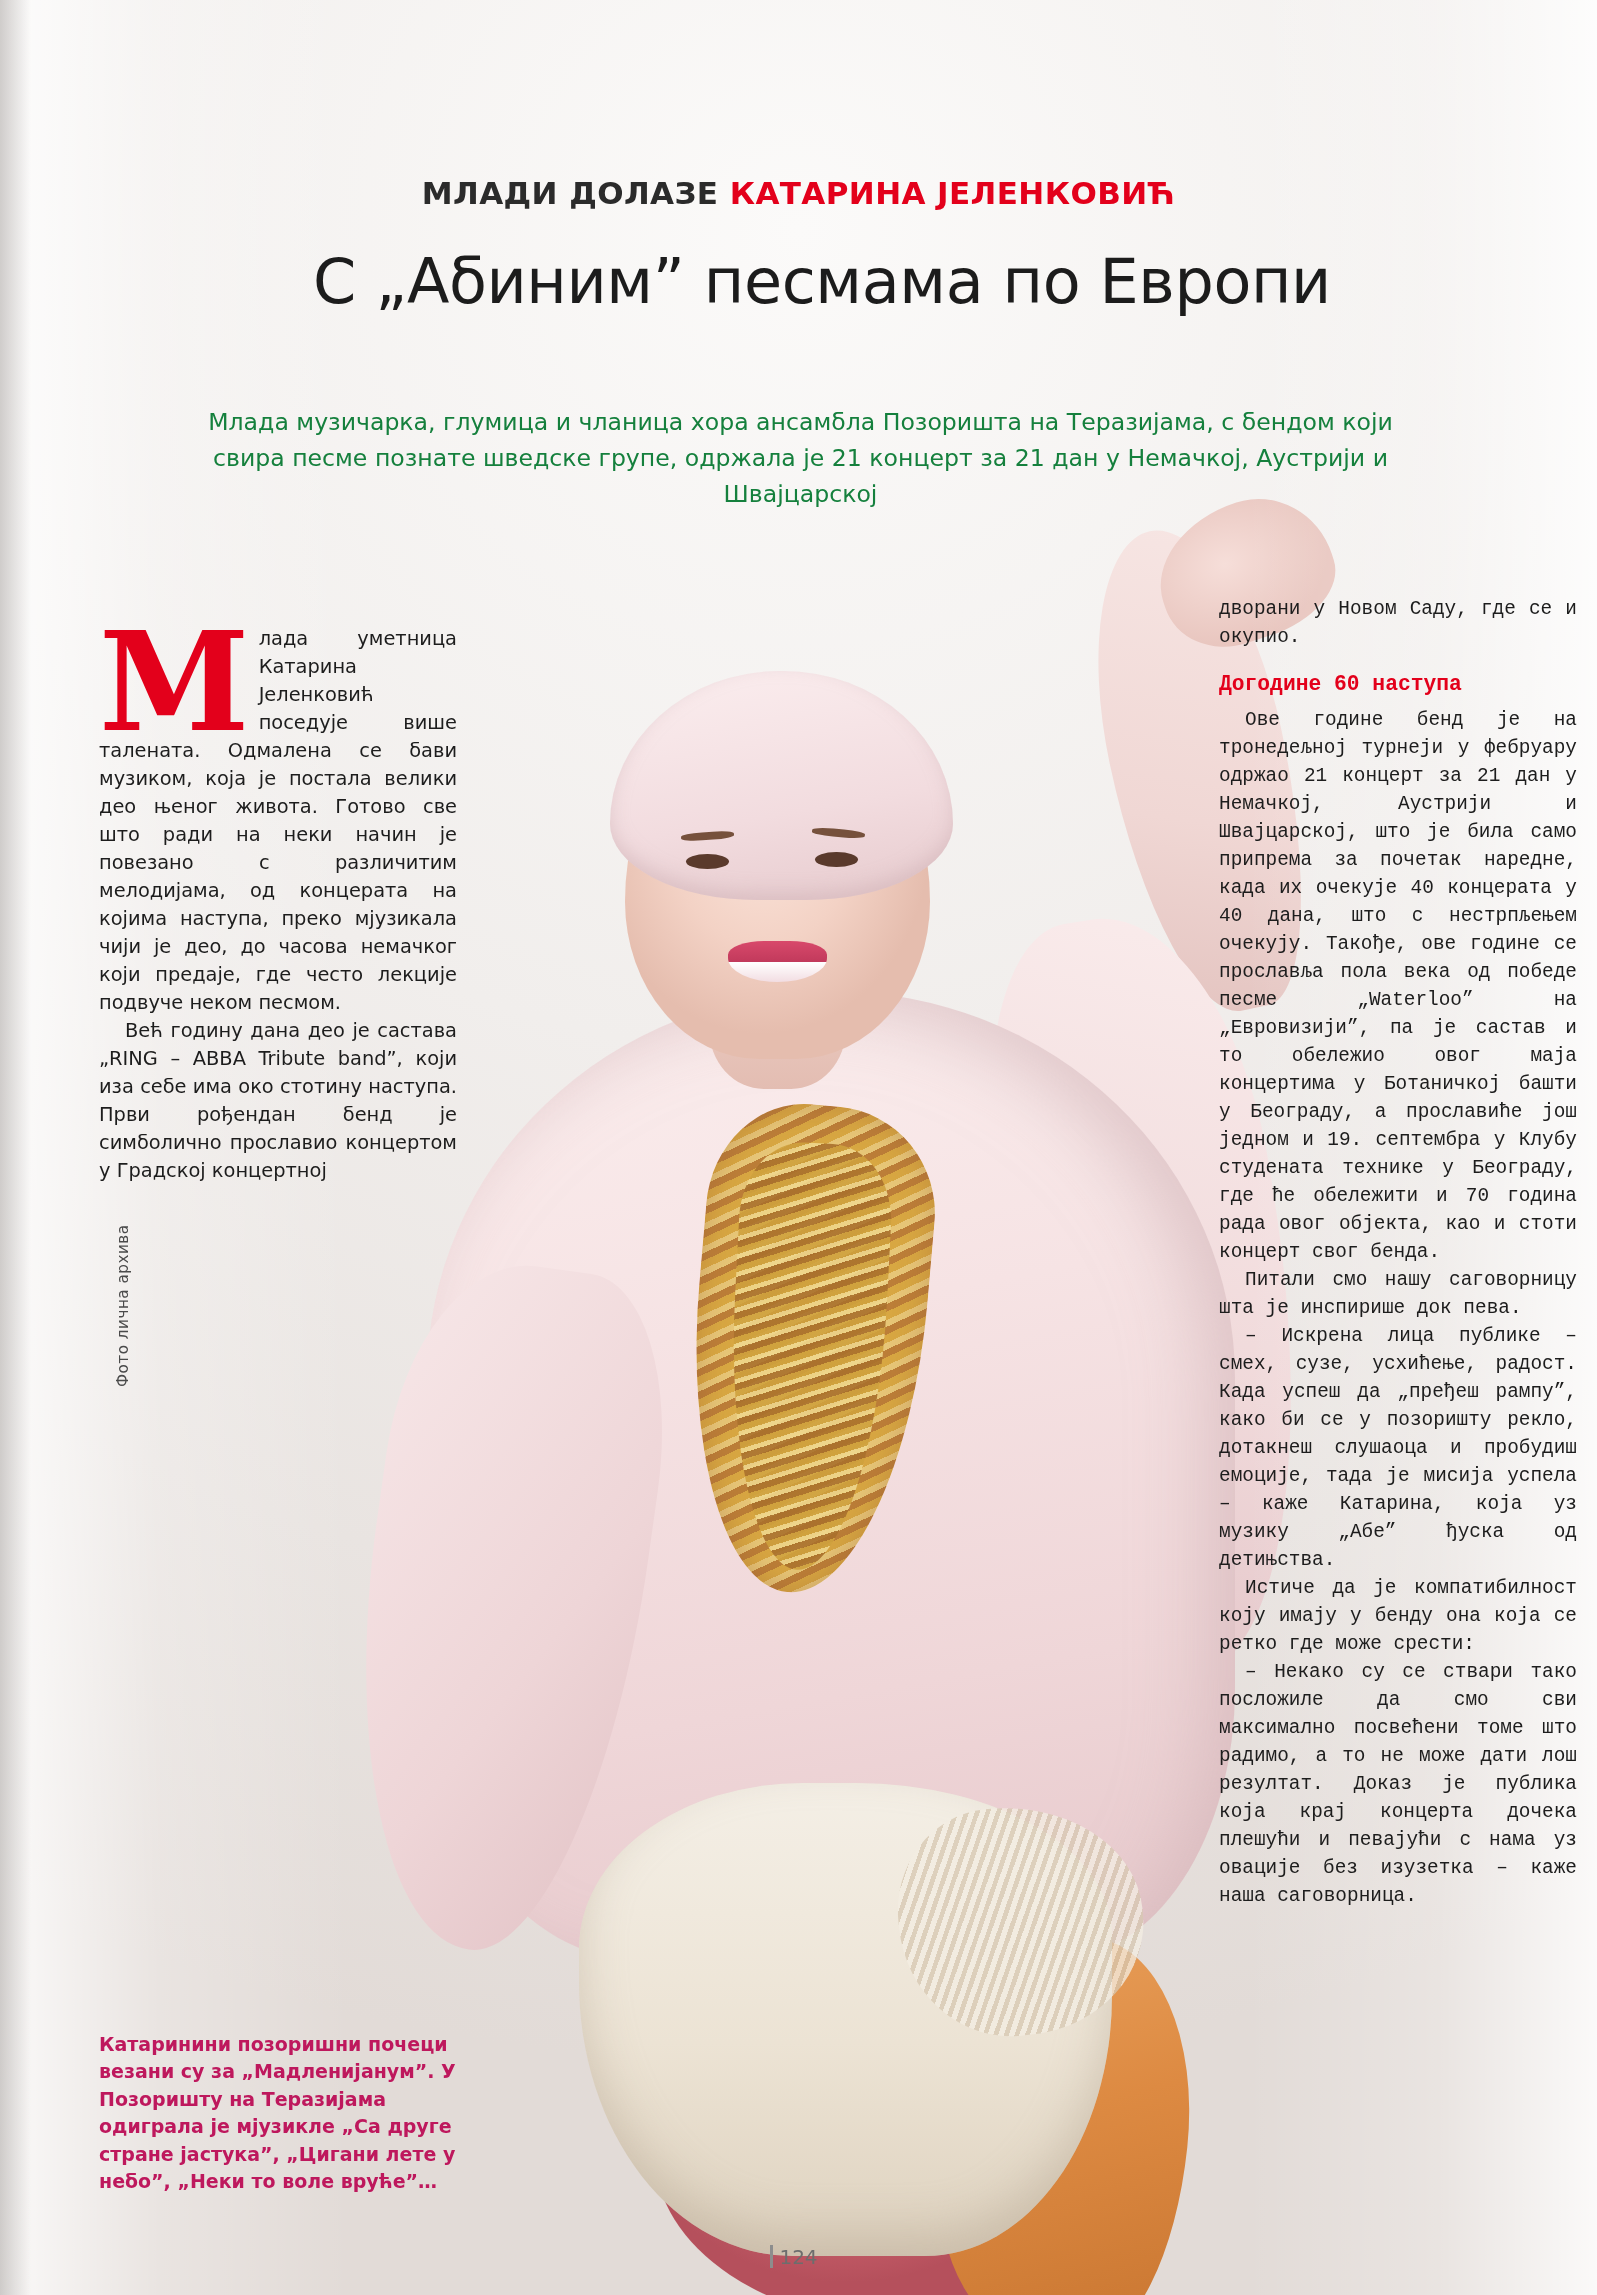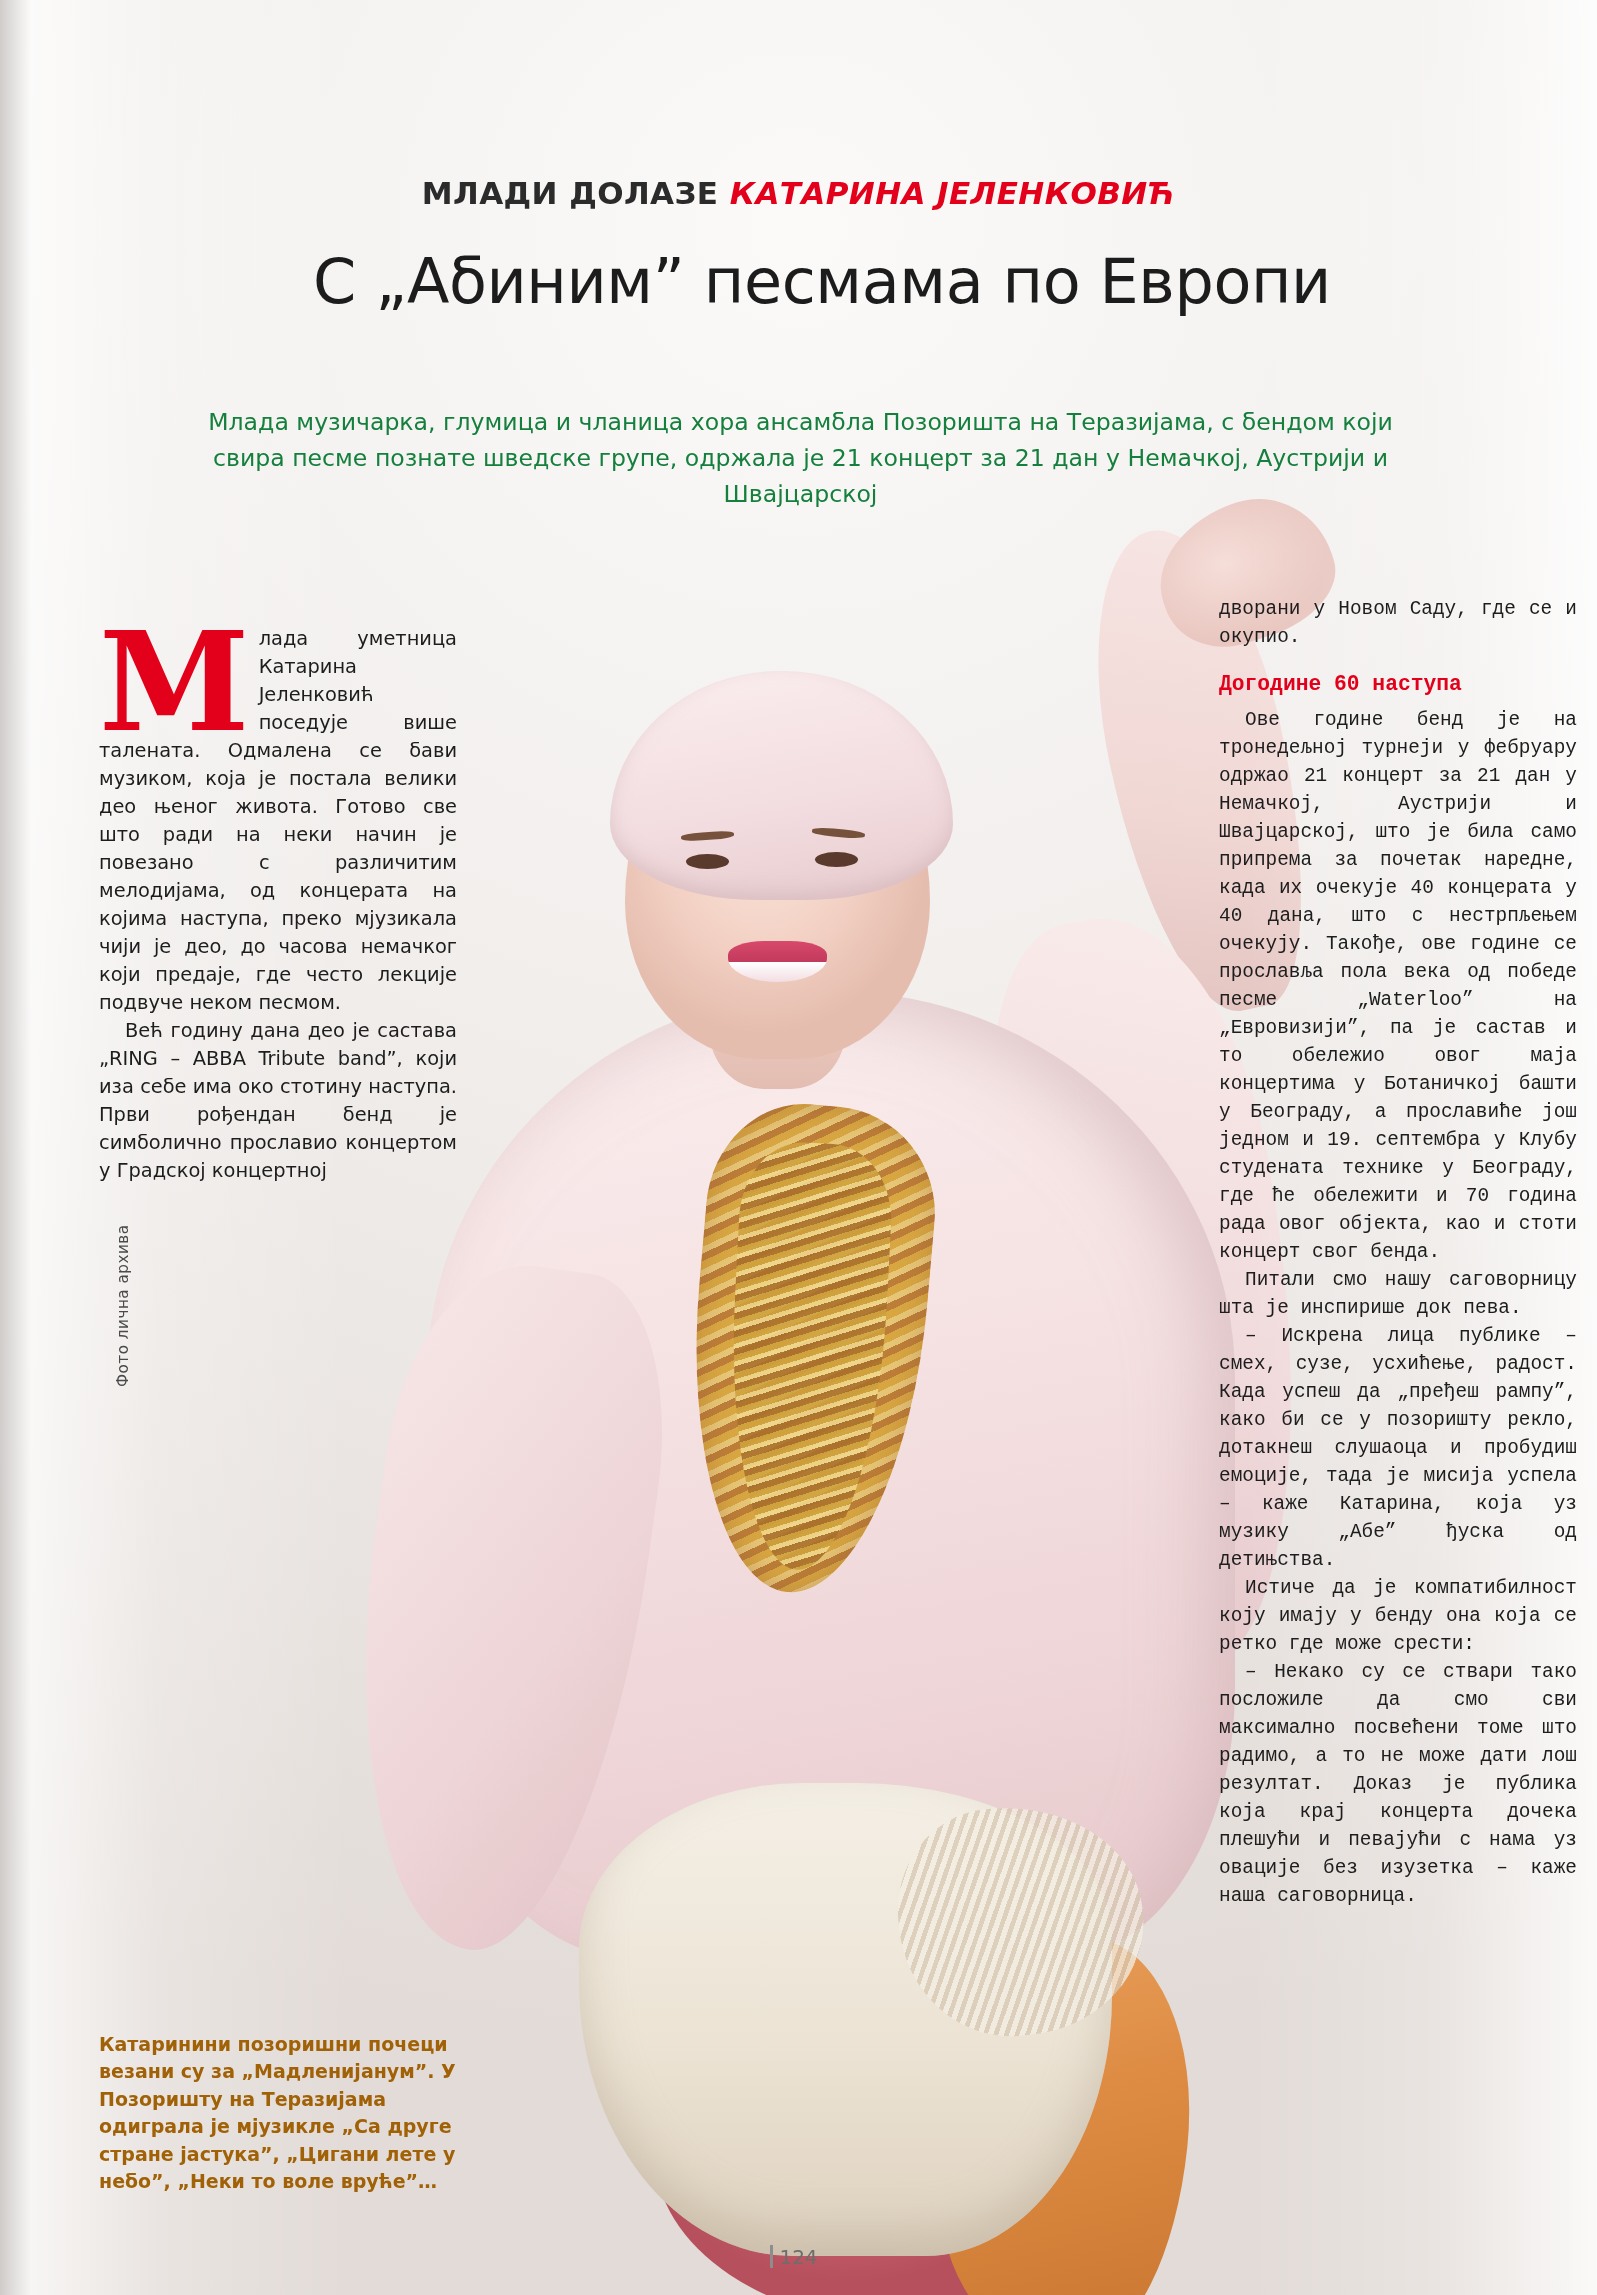--- a/index.html
+++ b/index.html
@@ -176,21 +176,21 @@
   
   .kicker {
     position: absolute;
     left: 0; right: 0; top: 175px;
     text-align: center;
     font-size: 31px;
     letter-spacing: 0.4px;
     font-weight: 700;
     color: #2b2b2b;
   }
-  .kicker .name { color: #e3001b; margin-left: 0; font-style: italic; }
+  .kicker .name { color: #e3001b; margin-left: 0; }
 
   .headline {
     position: absolute;
     left: 0; right: 0; top: 245px;
     text-align: center;
     font-size: 62px;
     font-weight: 400;
     letter-spacing: -0.4px;
     color: #1c1c1c;
     font-family: "DejaVu Sans", "Liberation Sans", sans-serif;
@@ -241,21 +241,21 @@
     margin: 18.3px 0 6.1px 0;
   }
 
   
   .note {
     position: absolute;
     left: 99px; top: 2031px; width: 358px;
     font-size: 19px;
     line-height: 27.4px;
     font-weight: 700;
-    color: #a16207;
+    color: #be185d;
   }
 
   
   .photo-credit {
     position: absolute;
     left: 114px; top: 1387px;
     transform: rotate(-90deg);
     transform-origin: left top;
     font-size: 15.2px;
     letter-spacing: 0.5px;

